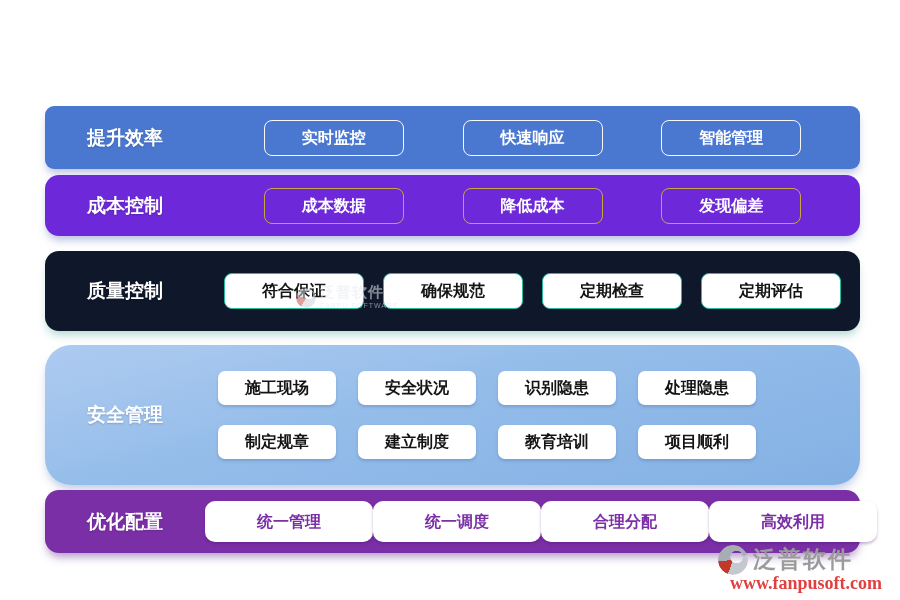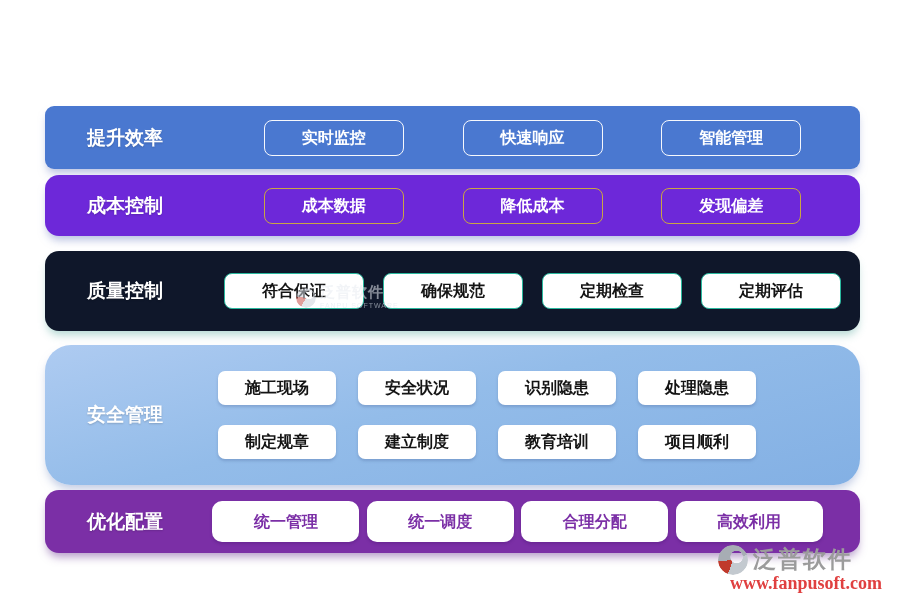--- a/index.html
+++ b/index.html
@@ -19,21 +19,21 @@
   .row5{top:490px;height:63px;background:#7b2fa6;box-shadow:0 6px 9px -2px rgba(110,60,150,.5);}
   .rlabel{width:160px;flex:0 0 160px;text-align:center;color:#fff;font-size:19px;
           font-weight:700;text-shadow:0 1px 2px rgba(0,0,0,.18);}
   .btns{flex:1;display:flex;justify-content:space-evenly;align-items:center;}
   .btn{box-sizing:border-box;height:36px;line-height:33px;width:140px;text-align:center;
        border-radius:8px;font-size:16px;font-weight:700;cursor:pointer;white-space:nowrap;}
   .row1 .btn{border:1.5px solid rgba(255,255,255,.95);color:#fff;}
   .row2 .btn{border:1.5px solid #c9a544;color:#fff;}
   .row3 .btn{background:#fff;border:1.5px solid #29b89e;color:#141414;line-height:34px;}
   .row5 .btns{padding-right:30px;}
-  .row5 .btn{background:#fff;color:#7b2fa6;height:41px;line-height:41px;width:147px;border-radius:10px;
+  .row5 .btn{background:#fff;color:#7b2fa6;height:41px;line-height:41px;width:168px;border-radius:10px;
              box-shadow:0 2px 3px rgba(70,20,110,.3);}
   .r4col{flex:1;display:flex;flex-direction:column;justify-content:center;gap:20px;}
   .r4line{display:flex;gap:22px;padding-left:13px;}
   .row4 .btn{width:118px;height:34px;line-height:34px;background:#fff;color:#141414;
              border-radius:7px;box-shadow:0 2px 3px rgba(80,110,160,.35);}
   
   .watermark{position:absolute;left:296px;top:284px;display:flex;align-items:flex-start;
              gap:4px;opacity:.55;pointer-events:none;}
   .wm-icon{width:20px;height:20px;border-radius:50%;margin-top:4px;
            background:conic-gradient(from 210deg,#c9524a 0 70deg,#cfd4dc 70deg 360deg);

